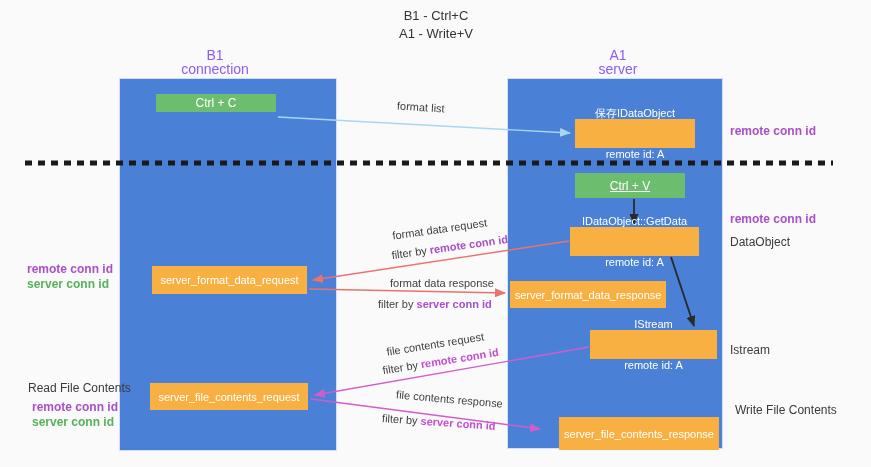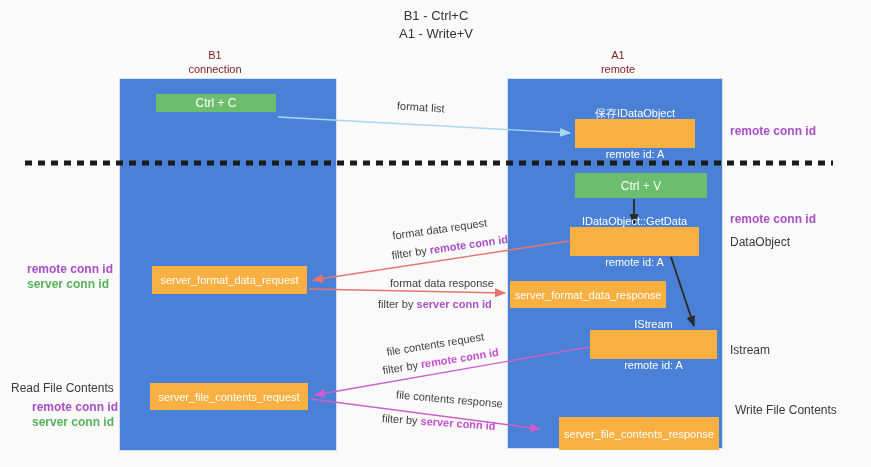--- a/index.html
+++ b/index.html
@@ -2,22 +2,22 @@
 <html><head>
 <meta charset="utf-8">
 <style>
   html,body { margin:0; padding:0; }
   body { font-family: "Liberation Sans", sans-serif; background:#fafafa; }
   .canvas { position:relative; width:871px; height:467px; background:#fafafa; overflow:hidden; }
 
   .title { position:absolute; left:336px; top:7px; width:200px; text-align:center;
            font-size:13px; line-height:18px; color:#333; }
 
-  .col-header { position:absolute; width:120px; text-align:center; font-size:11px;
-                line-height:14px; color:#7f1d1d; }
+  .col-header { position:absolute; width:120px; text-align:center; font-size:14px;
+                line-height:14px; color:#8b5cf6; }
 
   .lane { position:absolute; background:#4a81d6; border:1px solid #d3def2; box-sizing:border-box; }
   .lane-left  { left:119px; top:78px; width:218px; height:373px; }
   .lane-right { left:507px; top:78px; width:216px; height:371px; }
 
   .overlay { position:absolute; left:0; top:0; width:871px; height:467px; pointer-events:none; }
 
   .box { position:absolute; display:flex; align-items:center; justify-content:center;
          color:#fff; text-align:center; box-sizing:border-box; }
   .box.green  { background:#6dbd6e; font-size:12px; }
@@ -41,21 +41,21 @@
     <div>B1 - Ctrl+C</div>
     <div>A1 - Write+V</div>
   </div>
 
   <div class="col-header" style="left:155px; top:48px;">
     <div>B1</div>
     <div>connection</div>
   </div>
   <div class="col-header" style="left:558px; top:48px;">
     <div>A1</div>
-    <div>remote</div>
+    <div>server</div>
   </div>
 
   <div class="lane lane-left"></div>
   <div class="lane lane-right"></div>
 
   <svg class="overlay" viewBox="0 0 871 467">
     <defs>
       <marker id="m-blue" markerUnits="userSpaceOnUse" markerWidth="11" markerHeight="9" refX="10" refY="4.5" orient="auto">
           <path d="M0,0 L11,4.5 L0,9 Z" fill="#a9d7f2"></path>
         </marker>
@@ -94,21 +94,21 @@
 
   <div class="box orange" style="left:150px; top:383px; width:158px; height:27px;">
     <span>server_file_contents_request</span>
   </div>
 
   <div class="box orange two-line" style="left:575px; top:119px; width:120px; height:29px;">
     <span>保存IDataObject</span>
     <span>remote id: A</span>
   </div>
 
-  <div class="box green" style="left:575px; top:173px; width:132px; height:25px;">
+  <div class="box green" style="left:575px; top:173px; width:110px; height:25px;text-decoration:underline;">
     <span>Ctrl + V</span>
   </div>
 
   <div class="box orange two-line" style="left:570px; top:227px; width:129px; height:29px;">
     <span>IDataObject::GetData</span>
     <span>remote id: A</span>
   </div>
 
   <div class="box orange" style="left:510px; top:281px; width:156px; height:27px;">
     <span>server_format_data_response</span>
@@ -141,21 +141,21 @@
   </div>
 
   <div class="ann" style="left:396px; top:393px; transform:rotate(5deg);">file contents response</div>
   <div class="ann" style="left:382px; top:416px; transform:rotate(4deg);">
     <span>filter by </span><span class="k-magenta">server conn id</span>
   </div>
 
   <div class="side purple" style="left:27px; top:262px;">remote conn id</div>
   <div class="side green" style="left:27px; top:277px;">server conn id</div>
 
-  <div class="side" style="left:11px; top:381px;">Read File Contents</div>
+  <div class="side" style="left:28px; top:381px;">Read File Contents</div>
   <div class="side purple" style="left:32px; top:400px;">remote conn id</div>
   <div class="side green" style="left:32px; top:415px;">server conn id</div>
 
   <div class="side purple" style="left:730px; top:124px;">remote conn id</div>
   <div class="side purple" style="left:730px; top:212px;">remote conn id</div>
   <div class="side" style="left:730px; top:235px;">DataObject</div>
   <div class="side" style="left:730px; top:343px;">Istream</div>
   <div class="side" style="left:735px; top:403px;">Write File Contents</div>
 
 </div>

